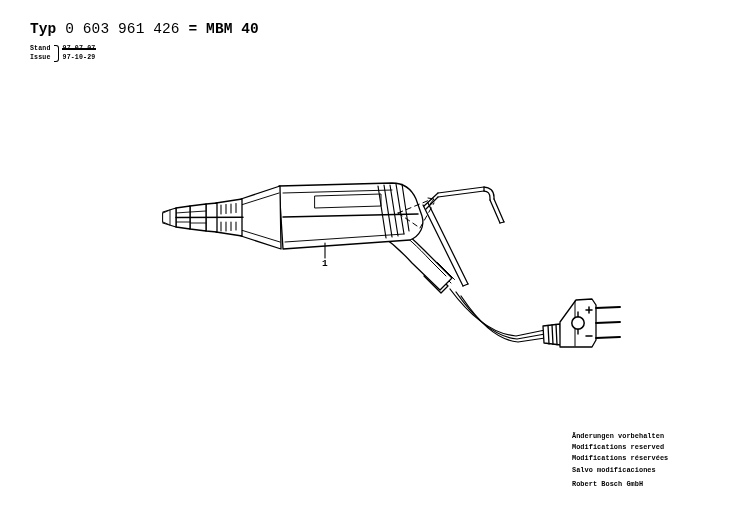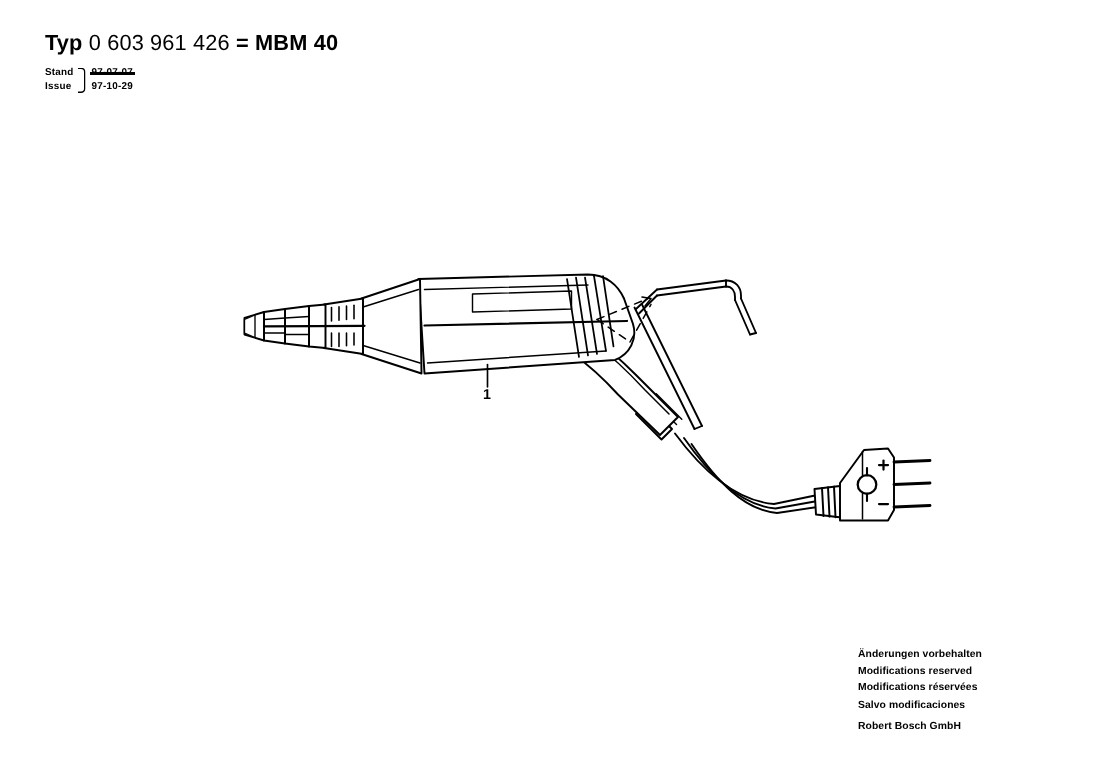--- a/index.html
+++ b/index.html
@@ -7,21 +7,21 @@
     margin: 0;
     padding: 0;
     background: #ffffff;
   }
   #page {
     position: relative;
     width: 730px;
     height: 491px;
     background: #ffffff;
     overflow: hidden;
-    font-family: Liberation Sans, sans-serif;
+    font-family: Liberation Mono, monospace;
     color: #000000;
   }
 
   
   #header-block {
     position: absolute;
     left: 30px;
     top: 22px;
   }
   #title-line {

